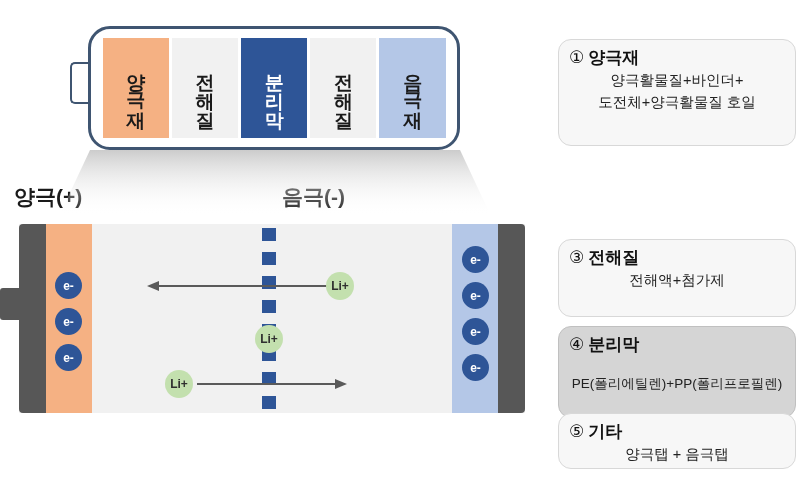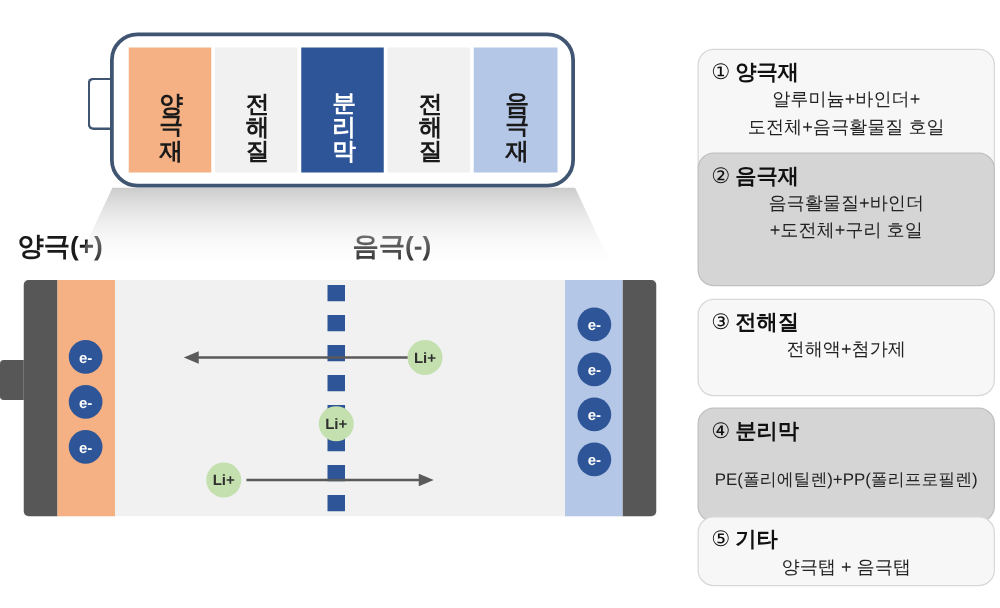--- a/index.html
+++ b/index.html
@@ -334,31 +334,24 @@
 
 <div class="flow-label" id="label-discharge">방전</div>
 <div class="flow-label" id="label-charge">충전</div>
 
 <div id="legend">
 
   <div class="legend-card card-light" style="top:6px; height:107px;margin-top:33px;">
     <div class="card-title">
       <span class="num">①</span><span>양극재</span>
     </div>
-    <div class="card-body">알루미늄+바인더+</div>
-    <div class="card-body">도전체+음극활물질 호일</div>
-  </div>
-
-  <div class="legend-card card-dark" style="top:122px; height:107px;">
-    <div class="card-title">
-      <span class="num">②</span><span>음극재</span>
-    </div>
-    <div class="card-body">음극활물질+바인더</div>
-    <div class="card-body">+도전체+구리 호일</div>
-  </div>
+    <div class="card-body">양극활물질+바인더+</div>
+    <div class="card-body">도전체+양극활물질 호일</div>
+  </div>
+
 
   <div class="legend-card card-light" style="top:239px; height:78px;">
     <div class="card-title">
       <span class="num">③</span><span>전해질</span>
     </div>
     <div class="card-body">전해액+첨가제</div>
   </div>
 
   <div class="legend-card card-dark" style="top:326px; height:92px;">
     <div class="card-title">

